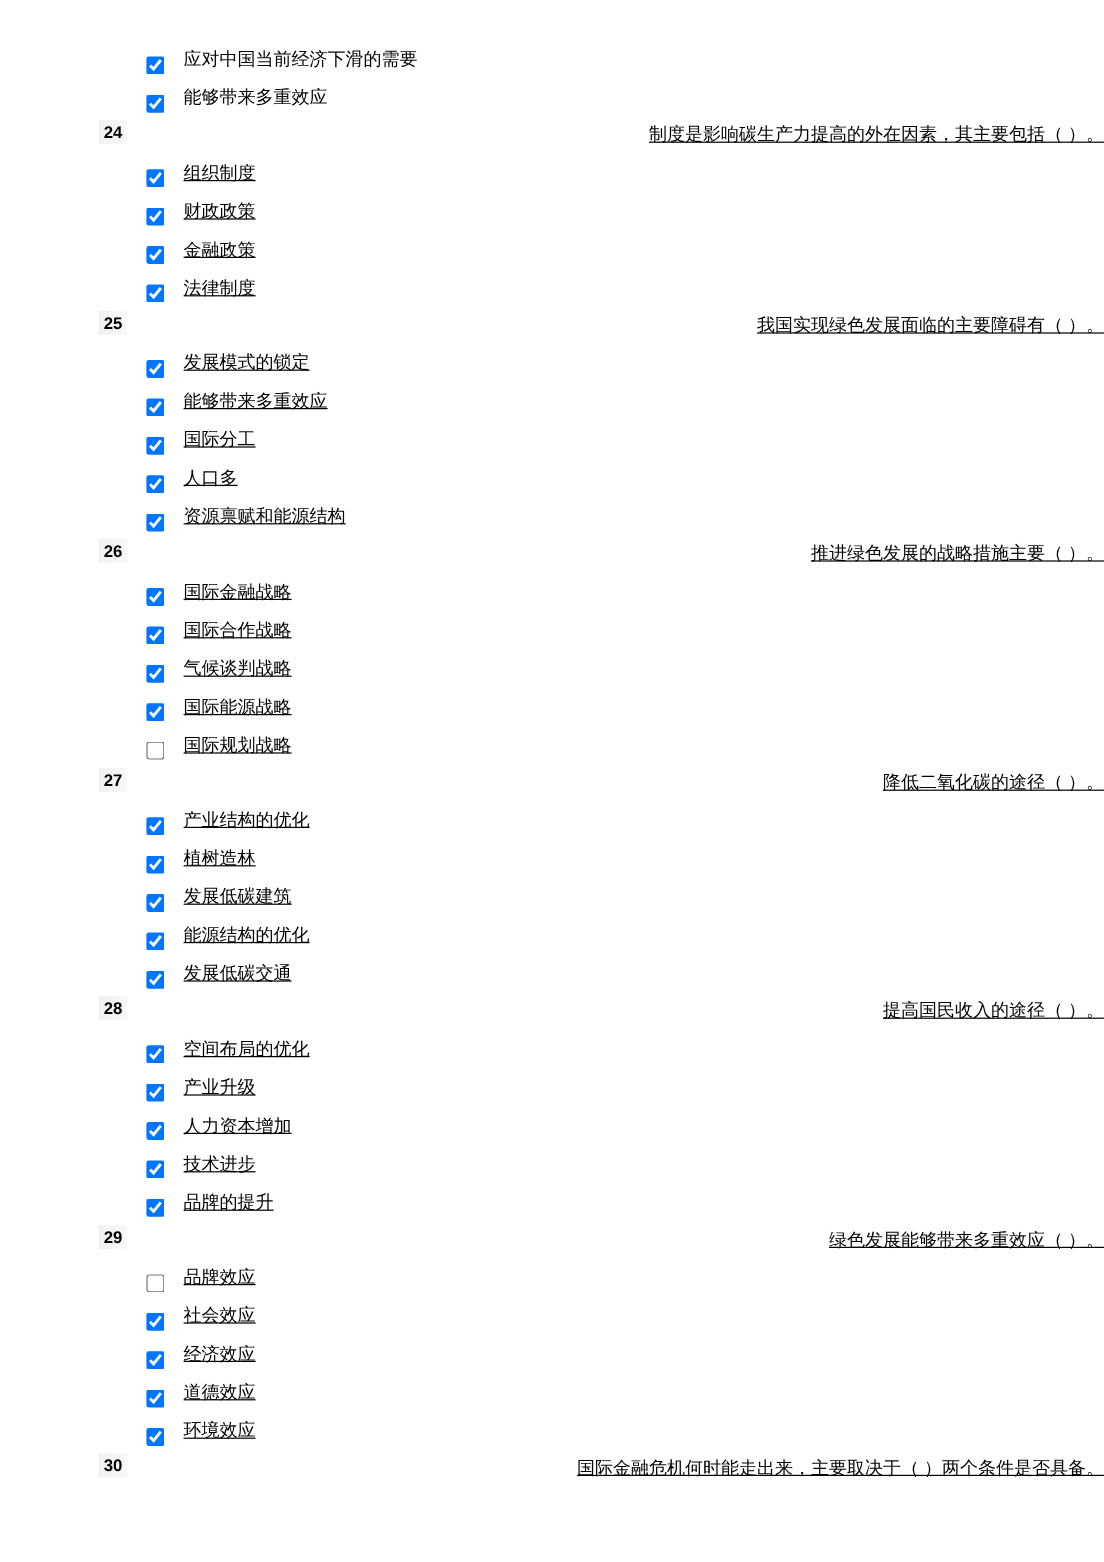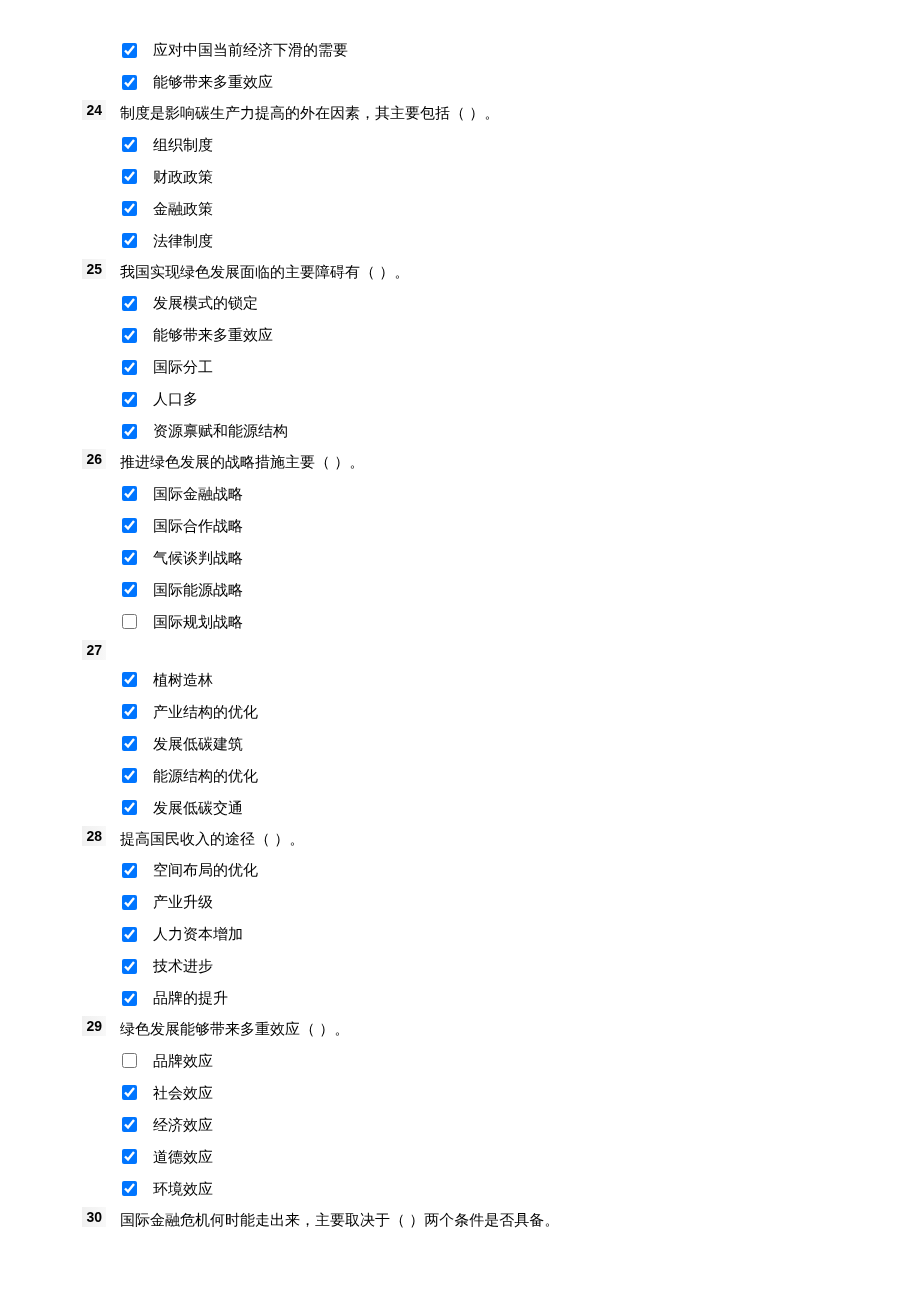--- a/index.html
+++ b/index.html
@@ -4,21 +4,21 @@
 <style>
   * { box-sizing: border-box; margin: 0; padding: 0; }
   body {
     background: #fff;
     font-family: "Microsoft YaHei", "SimSun", sans-serif;
     font-size: 15px;
     color: #000;
     width: 920px;
     padding: 30px 0 40px 0;
   }
-  .question-block { margin-bottom: 2px; }
+  .question-block { margin-bottom: 2px; text-decoration: underline; }
   .question-row {
     display: flex;
     align-items: flex-start;
     margin-bottom: 6px;
   }
   .qnum-cell {
     width: 112px;
     flex: 0 0 112px;
     text-align: right;
     padding-right: 6px;
@@ -29,24 +29,25 @@
   .qnum-bg {
     display: inline-block;
     padding: 2px 4px;
     background: linear-gradient(to right, #f0f0f0, #f8f8f8);
   }
   .qtext-cell {
     flex: 1;
     padding-left: 8px;
     padding-top: 2px;
     line-height: 1.5;
+    text-align: right;
   }
   .option-row {
     display: flex;
-    align-items: center;
+    align-items: flex-end;
     margin-bottom: 6px;
     margin-top: 6px;
   }
   .cb-cell {
     width: 145px;
     flex: 0 0 145px;
     text-align: right;
     padding-right: 8px;
   }
   .cb-cell input[type="checkbox"] {
@@ -143,28 +144,29 @@
         <div class="opt-text">国际能源战略</div>
       </div>
       <div class="option-row">
         <div class="cb-cell"><input type="checkbox" style=""></div>
         <div class="opt-text">国际规划战略</div>
       </div>
     </div>
     <div class="question-block">
       <div class="question-row">
         <div class="qnum-cell"><span class="qnum-bg">27</span></div>
+        <div class="qtext-cell">降低二氧化碳的途径（ ）。</div>
+      </div>
+      <div class="option-row">
+        <div class="cb-cell"><input type="checkbox" checked="" style=""></div>
+        <div class="opt-text">产业结构的优化</div>
       </div>
       <div class="option-row">
         <div class="cb-cell"><input type="checkbox" checked="" style=""></div>
         <div class="opt-text">植树造林</div>
-      </div>
-      <div class="option-row">
-        <div class="cb-cell"><input type="checkbox" checked="" style=""></div>
-        <div class="opt-text">产业结构的优化</div>
       </div>
       <div class="option-row">
         <div class="cb-cell"><input type="checkbox" checked="" style=""></div>
         <div class="opt-text">发展低碳建筑</div>
       </div>
       <div class="option-row">
         <div class="cb-cell"><input type="checkbox" checked="" style=""></div>
         <div class="opt-text">能源结构的优化</div>
       </div>
       <div class="option-row">

